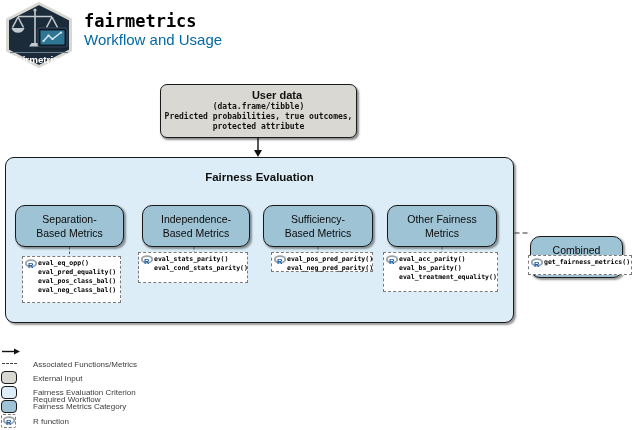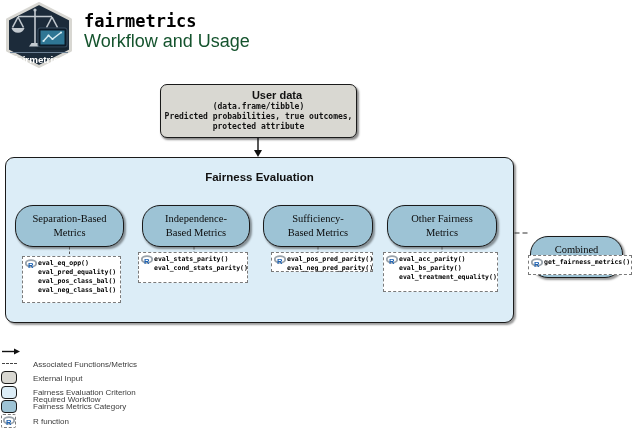--- a/index.html
+++ b/index.html
@@ -4,42 +4,42 @@
 <style>
   html,body{margin:0;padding:0;background:#ffffff;}
   #canvas{
     position:relative;width:640px;height:430px;background:#ffffff;overflow:hidden;
     font-family:"Liberation Sans",sans-serif;color:#111;
   }
   .abs{position:absolute;}
   
   #logo{left:5px;top:2px;width:68px;height:66px;}
   #pkg-title{left:84px;top:11px;font-family:"DejaVu Sans Mono",monospace;font-weight:bold;font-size:17px;color:#000;letter-spacing:0px;}
-  #pkg-subtitle{left:84px;top:31px;font-size:18px;color:#14532d;}
+  #pkg-subtitle{left:84px;top:31px;font-size:15px;color:#0369a1;}
   
   #user-data{
     left:160px;top:84px;width:197px;height:54px;box-sizing:border-box;
     background:#d9d8d2;border:1.5px solid #1a1a1a;border-radius:7px;
     box-shadow:1.5px 2px 2px rgba(0,0,0,0.45);
     text-align:center;padding-top:4px;
   }
   #user-data .ud-title{font-weight:bold;font-size:11px;line-height:13px;padding-left:37px;}
   #user-data .ud-mono{font-family:"DejaVu Sans Mono",monospace;font-weight:bold;font-size:8px;line-height:10px;white-space:nowrap;}
   
   #eval-box{
     left:5px;top:157px;width:509px;height:166px;box-sizing:border-box;
     background:#dcedf7;border:1.5px solid #1a1a1a;border-radius:9px;
     box-shadow:2px 2px 2px rgba(0,0,0,0.4);
   }
   #eval-title{left:5px;top:171px;width:509px;text-align:center;font-weight:bold;font-size:11.5px;}
   .cat-box{
-    box-sizing:border-box;background:#9dc3d5;border:1.5px solid #1a1a1a;border-radius:18px;
+    box-sizing:border-box;background:#9dc3d5;border:1.5px solid #1a1a1a;border-radius:10px;
     box-shadow:1.5px 1.5px 2px rgba(0,0,0,0.4);
     text-align:center;font-size:10.5px;line-height:14px;color:#0b0b0b;
-    display:flex;align-items:center;justify-content:center;padding:16px;font-family:Liberation Serif, serif;
+    display:flex;align-items:center;justify-content:center;padding:16px;
   }
   .fn-box{
     box-sizing:border-box;background:#ffffff;border:1px dashed #7a7a7a;
     display:flex;align-items:flex-start;padding:2px 1px 1px 2px;
   }
   .fn-lines{font-family:"DejaVu Sans Mono",monospace;font-weight:bold;font-size:6.5px;line-height:9px;color:#000;white-space:nowrap;}
   .r-icon{width:12px;height:10px;flex:0 0 auto;margin:0px 1px 0 0;}
   
   #cat-0{left:15px;top:205px;width:109px;height:42px;}
   #cat-1{left:142px;top:205px;width:108px;height:42px;}

